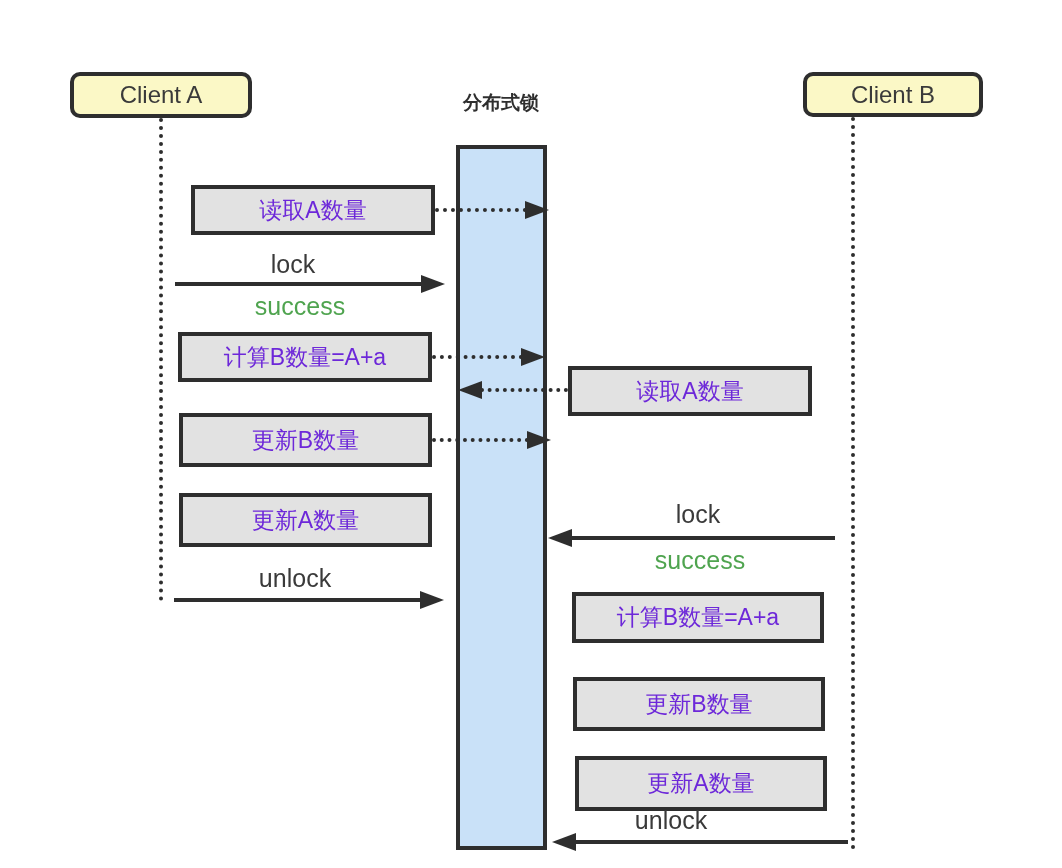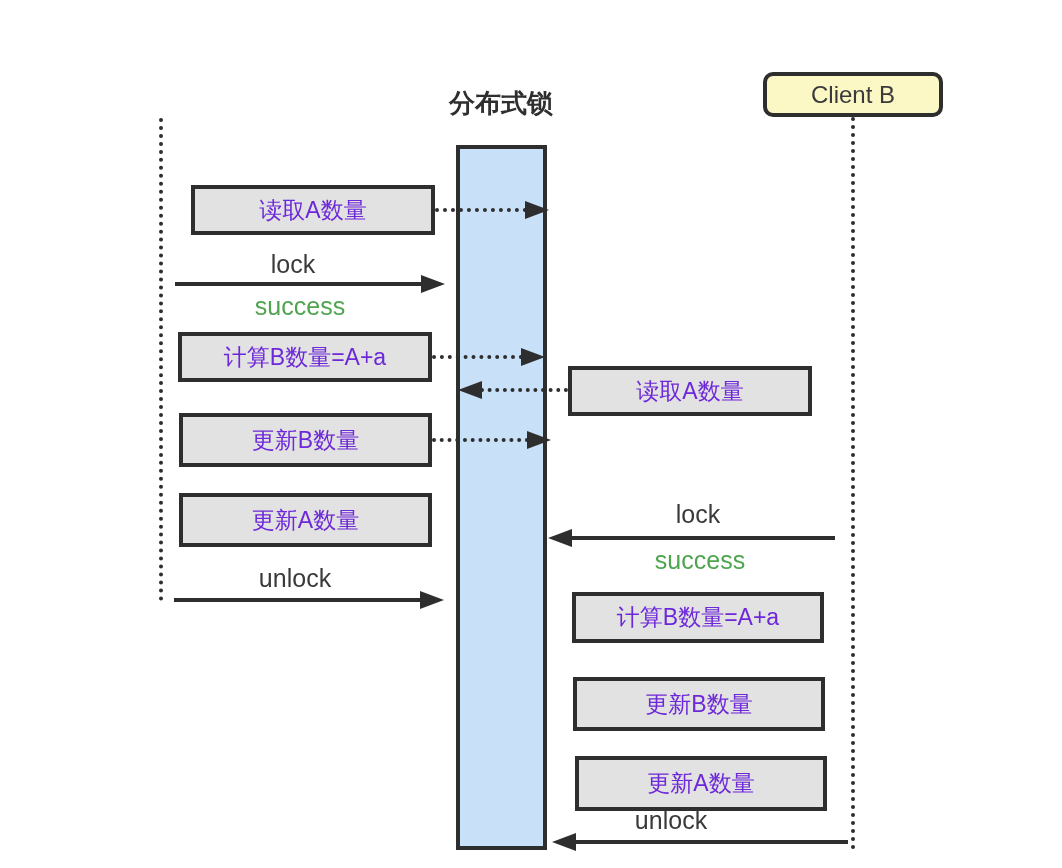--- a/index.html
+++ b/index.html
@@ -16,24 +16,24 @@
 
   
   .actor {
     border: 4px solid var(--line);
     border-radius: 10px;
     background: var(--actor-fill);
     display: flex; align-items: center; justify-content: center;
     font-size: 24px; color: #3a3a3a;
   }
   #actor-a { left: 70px;  top: 72px; width: 182px; height: 46px; }
-  #actor-b { left: 763px; top: 72px; width: 180px; height: 45px; }
+  #actor-b { left: 803px; top: 72px; width: 180px; height: 45px; }
   #title {
     left: 401px; top: 88px; width: 200px;
-    text-align: center; font-size: 26px; font-weight: bold; color: #2e2e2e;
+    text-align: center; font-size: 19px; font-weight: bold; color: #2e2e2e;
     line-height: 30px;
   }
 
   
   .lifeline { width: 0; border-left: 4px dotted var(--line); }
   #lifeline-a { left: 159px; top: 118px; height: 483px; }
   #lifeline-b { left: 851px; top: 117px; height: 733px; }
   #lock-bar {
     left: 456px; top: 145px; width: 91px; height: 705px;
     background: var(--lock-bar-fill);
@@ -97,20 +97,23 @@
   #lbl-unlock-a  { left: 225px; top: 564px; width: 140px; }
   #lbl-lock-b    { left: 638px; top: 500px; width: 120px; }
   #lbl-success-b { left: 630px; top: 546px; width: 140px; }
   #lbl-unlock-b  { left: 601px; top: 806px; width: 140px; }
 </style>
 </head>
 <body>
 
 <div id="canvas">
 
+  <div class="abs actor" id="actor-a">
+    <span>Client A</span>
+  </div>
   <div class="abs" id="title">分布式锁</div>
   <div class="abs actor" id="actor-b">
     <span>Client B</span>
   </div>
 
   <div class="abs lifeline" id="lifeline-a"></div>
   <div class="abs lifeline" id="lifeline-b"></div>
   <div class="abs" id="lock-bar"></div>
 
   <div class="abs task" id="l1">

